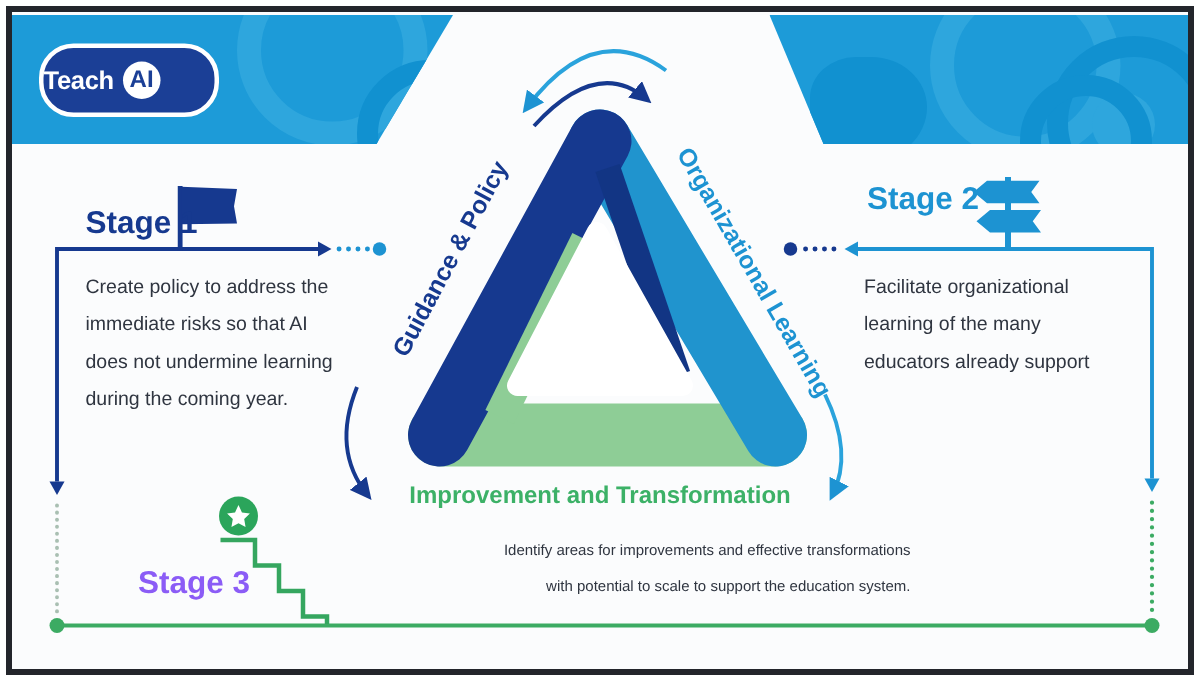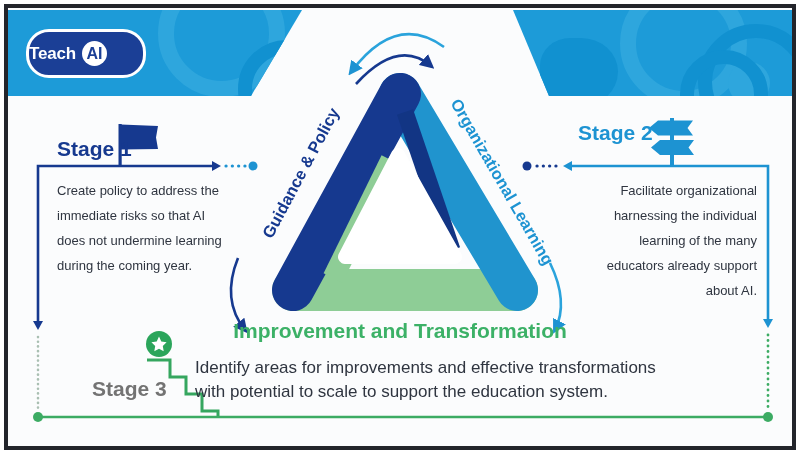--- a/index.html
+++ b/index.html
@@ -23,25 +23,25 @@
     gap:6px;z-index:5;}
   .brand-name{color:#ffffff;font-size:17px;font-weight:bold;letter-spacing:-0.2px;}
   .brand-badge{width:25px;height:25px;border-radius:50%;background:#ffffff;color:#1b3f96;
     font-size:16px;font-weight:bold;display:flex;align-items:center;justify-content:center;}
 
   svg.layer{position:absolute;left:0;top:0;z-index:3;}
   svg.logo{position:absolute;left:255px;top:52px;z-index:2;}
 
   .txt{position:absolute;z-index:4;color:#2f3540;}
   .stage-label{font-size:21px;font-weight:bold;}
-  .navy{color:#16398f;} .cyan{color:#1d93d2;} .green{color:#737373;}
+  .navy{color:#16398f;} .cyan{color:#1d93d2;} .green{color:#8b5cf6;}
   .body-lines div{font-size:13px;line-height:25px;white-space:nowrap;}
   .edge-label{font-size:16.5px;font-weight:bold;white-space:nowrap;transform-origin:center;}
-  .bottom-label{font-size:21px;font-weight:bold;color:#3cb167;white-space:nowrap;}
-  .s3-lines div{font-size:17px;line-height:24px;white-space:nowrap;text-align:right;}
+  .bottom-label{font-size:16px;font-weight:bold;color:#3cb167;white-space:nowrap;}
+  .s3-lines div{font-size:10px;line-height:24px;white-space:nowrap;text-align:right;}
 </style>
 </head>
 <body>
 
 <div class="stage-canvas">
   <div class="frame"></div>
 
   <div class="banner banner-left">
     <div class="blob ring-light" style="left:150px;top:-40px;width:95px;height:95px;"></div>
     <div class="blob ring-dark" style="left:230px;top:30px;width:70px;height:70px;"></div>
@@ -135,26 +135,24 @@
 
   <div class="txt stage-label navy" style="left:57px;top:137px;">Stage 1</div>
   <div class="txt body-lines" style="left:57px;top:178px;">
     <div>Create policy to address the</div>
     <div>immediate risks so that AI</div>
     <div>does not undermine learning</div>
     <div>during the coming year.</div>
   </div>
 
   <div class="txt stage-label cyan" style="left:578px;top:121px;">Stage 2</div>
-  <div class="txt body-lines" style="left:560px;top:178px;width:197px;text-align:right;">
+  <div class="txt body-lines" style="left:576px;top:178px;width:197px;">
     <div>Facilitate organizational</div>
-    <div>harnessing the individual</div>
     <div>learning of the many</div>
     <div>educators already support</div>
-    <div>about AI.</div>
   </div>
 
   <div class="txt stage-label green" style="left:92px;top:377px;">Stage 3</div>
   <div class="txt s3-lines" style="left:195px;top:356px;width:412px;">
     <div>Identify areas for improvements and effective transformations</div>
     <div>with potential to scale to support the education system.</div>
   </div>
 </div>
 
 </body></html>

